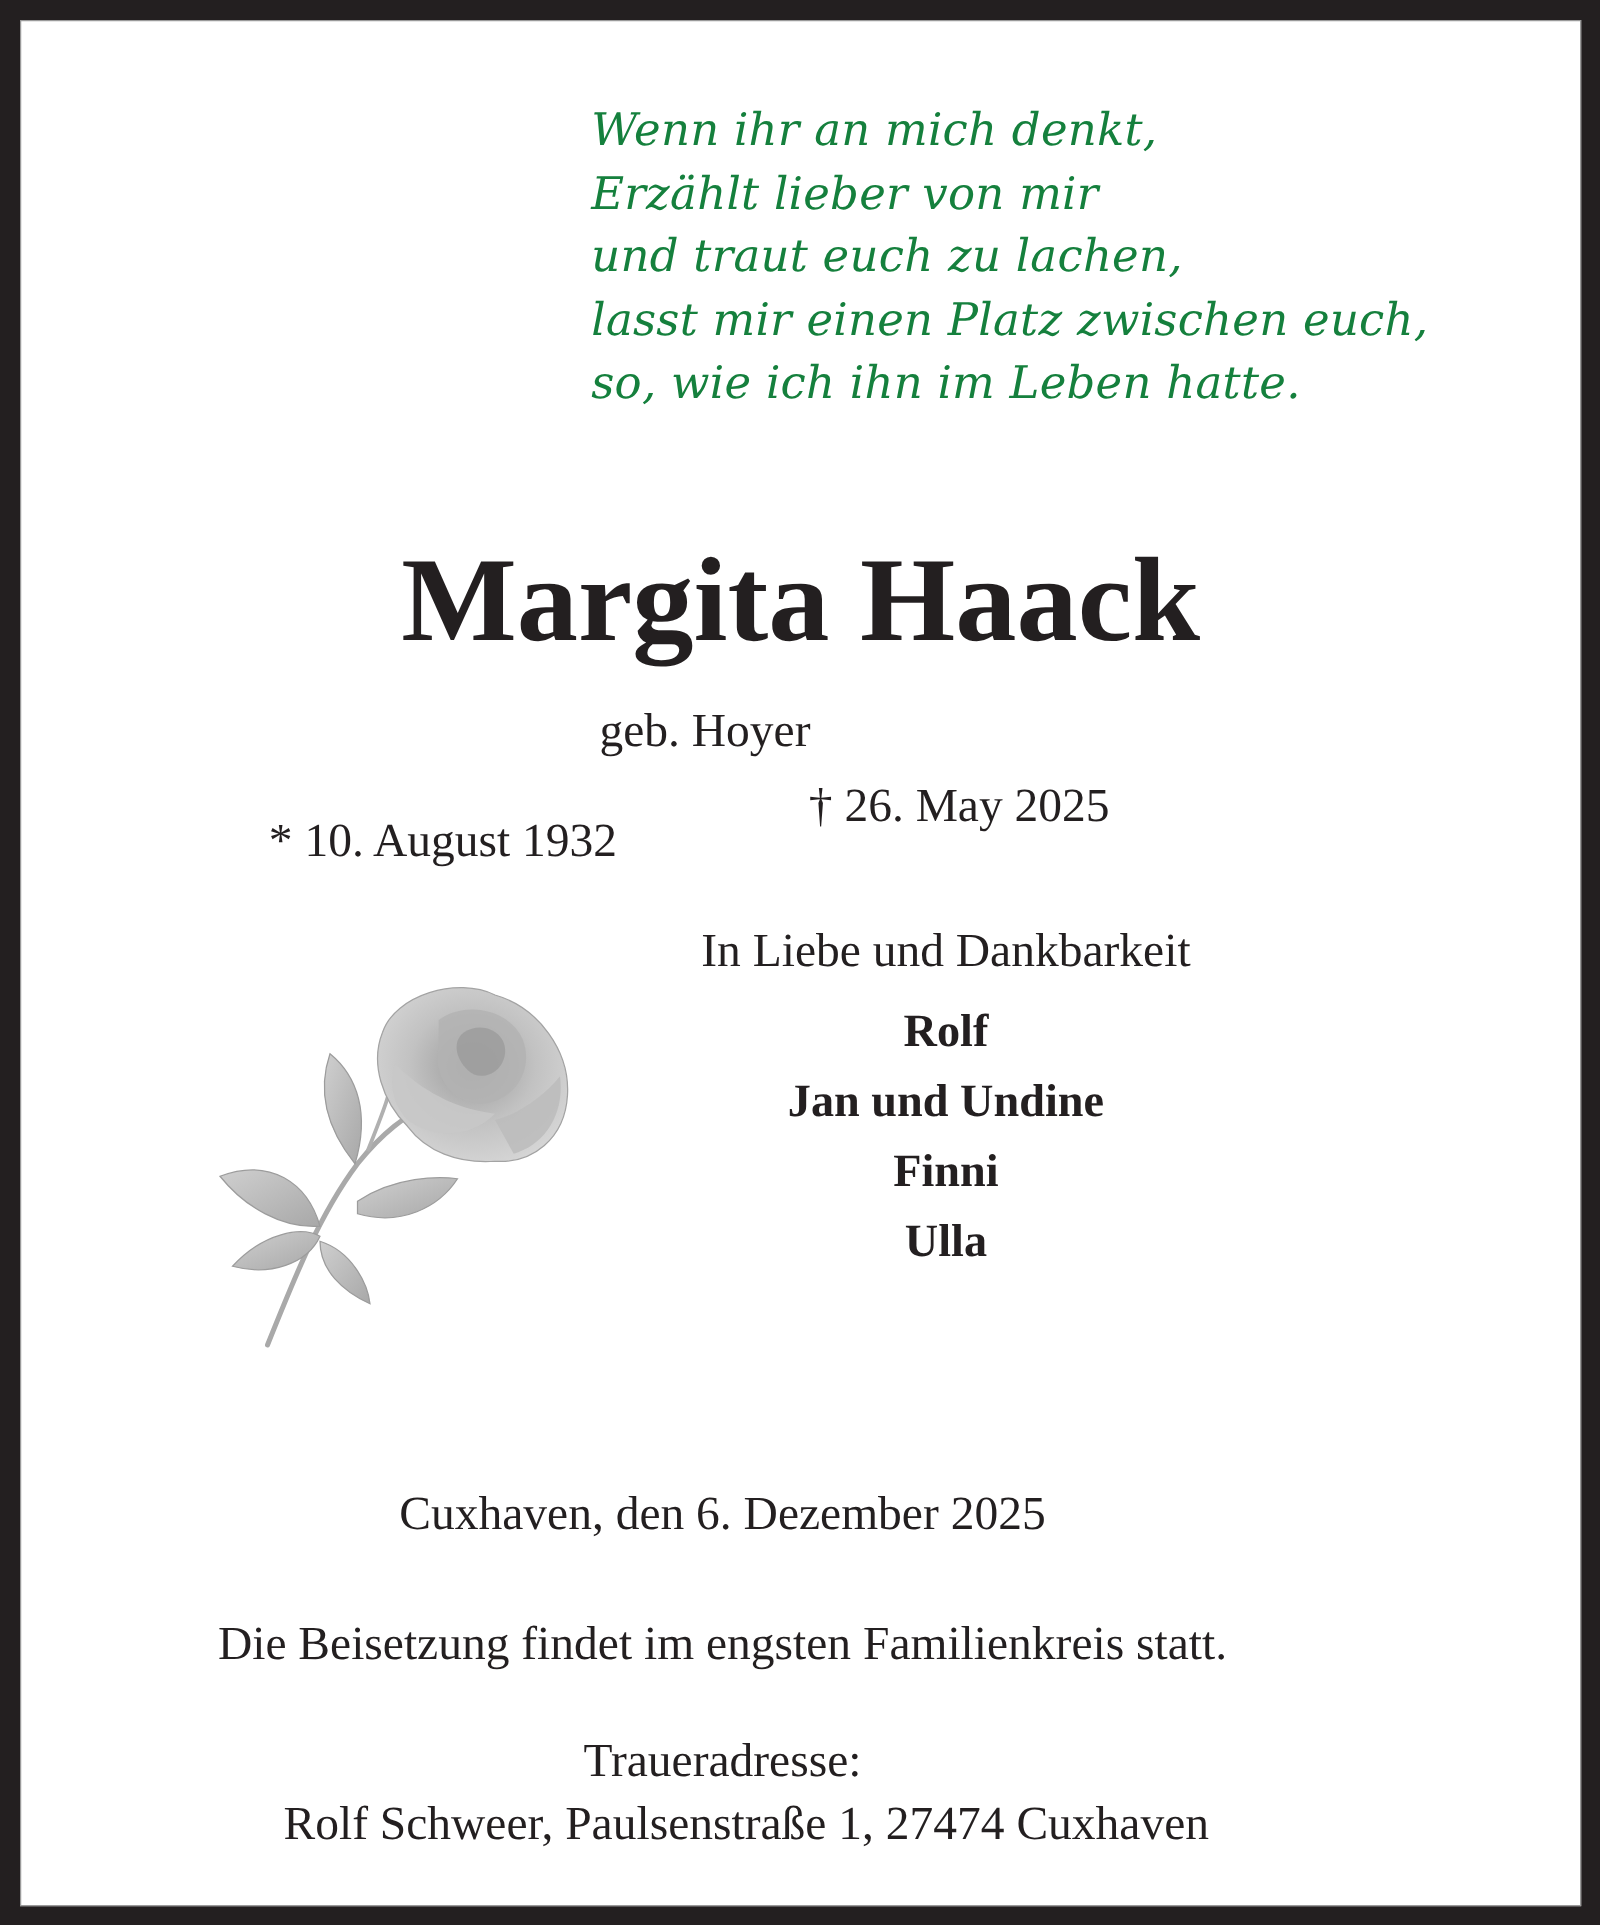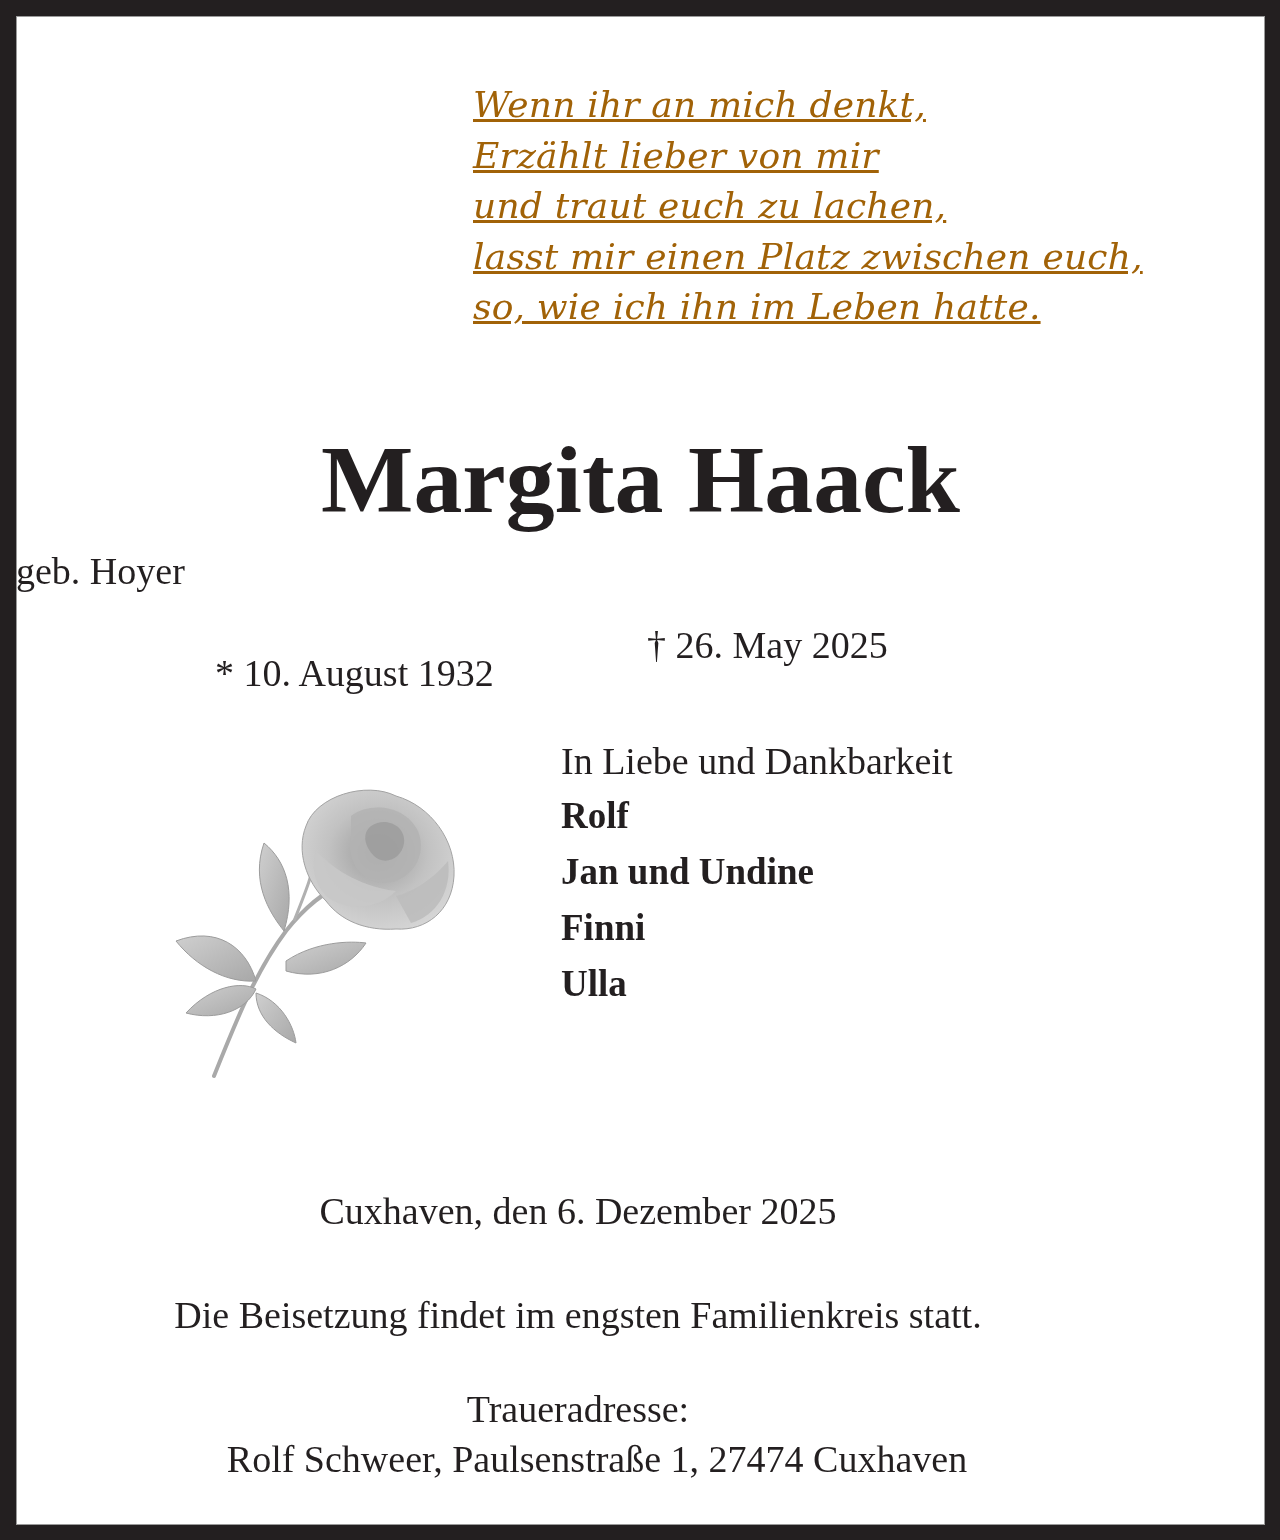--- a/index.html
+++ b/index.html
@@ -27,22 +27,21 @@
 
     .poem {
       position: absolute;
       left: 457px;
       top: 64px;
       font-family: "DejaVu Serif", serif;
       font-style: italic;
       font-size: 36px;
       line-height: 50.5px;
       letter-spacing: 0.2px;
-      color: #a16207;
-      text-decoration: underline;
+      color: #15803d;
     }
     .poem div { white-space: nowrap; }
 
     .name {
       position: absolute;
       left: 0;
       width: 1249px;
       top: 404px;
       text-align: center;
       font-family: "Liberation Serif", serif;
@@ -51,21 +50,22 @@
       line-height: 120px;
       letter-spacing: 0px;
       color: #231f20;
       transform: scaleX(1.02);
     }
 
     .maiden {
       position: absolute;
       left: 0;
       width: 1096px;
-      top: 530px;
+      top: 544px;
+      text-align: center;
       font-family: "Liberation Serif", serif;
       font-size: 38px;
       line-height: 50px;
       transform: translateX(0px);
     }
 
     .dates {
       position: absolute;
       top: 604px;
       font-family: "Liberation Serif", serif;
@@ -89,20 +89,22 @@
       left: 545px;
       top: 718px;
       font-family: "Liberation Serif", serif;
     }
     .family .intro {
       font-size: 38px;
       line-height: 54px;
       white-space: nowrap;
     }
     .family .members {
+      margin-top: 10px;
+      text-align: center;
     }
     .family .member {
       font-weight: bold;
       font-size: 37px;
       line-height: 56px;
       white-space: nowrap;
     }
 
     .centerline {
       position: absolute;

